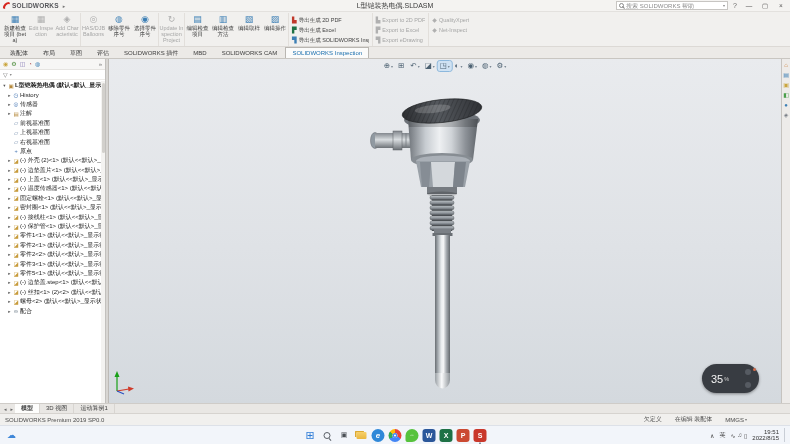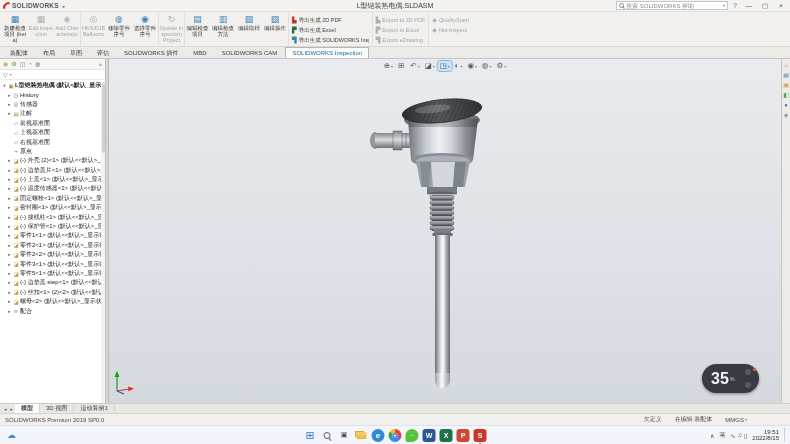--- a/index.html
+++ b/index.html
@@ -63,21 +63,21 @@
   .viewport { flex:1; position:relative; overflow:hidden;
     background:linear-gradient(180deg, var(--vp-top,#e9ebee) 0%, #dfe2e6 55%, var(--vp-bottom,#d4d9de) 100%); }
   .model { position:absolute; left:0; top:0; }
   .headsup { position:absolute; top:1px; left:50%; transform:translateX(-50%); display:flex; align-items:center; gap:1px; padding:1px 2px; border-radius:2px; }
   .hbtn { display:flex; align-items:center; padding:1px 2px; border-radius:2px; color:#4c6172; }
   .hbtn.hl { background:#cfe2f3; outline:1px solid #8cb8dd; }
   .hglyph { font-size:7.5px; line-height:8px; }
   .hcaret { font-size:4px; margin-left:1px; color:#7b8894; }
   .triad { position:absolute; left:4px; bottom:8px; }
   .overlay35 { position:absolute; right:22px; bottom:10px; width:57px; height:29px; background:var(--overlay,#383c42); border-radius:15px; display:flex; align-items:center; padding-left:9px; box-shadow:0 1px 3px rgba(0,0,0,.4); }
-  .ov-val { font-size:16px; font-weight:bold; color:#f4f4f4; }
+  .ov-val { font-size:11px; font-weight:normal; color:#f4f4f4; }
   .ov-unit { font-size:5.5px; color:#cfcfcf; margin-left:1px; }
   .ov-dot { position:absolute; border-radius:50%; }
   .ov-dot.d1 { width:6px; height:6px; top:5px; right:8px; background:#565b62; }
   .ov-dot.d2 { width:6px; height:6px; bottom:5px; right:8px; background:#565b62; }
   .ov-dot.d3 { width:3px; height:3px; top:4px; right:3px; background:#d06a4a; }
   .right-strip { width:9px; background:#edebe9; border-left:1px solid #c6c3bf; display:flex; flex-direction:column; align-items:center; padding-top:3px; gap:4px; flex:none; }
   .tp-icon { font-size:6px; line-height:6px; }
   
   .bottomtabs { height:10px; background:#e9e7e4; border-top:1px solid #cfccc8; display:flex; align-items:stretch; padding:0 2px; flex:none; }
   .bt-nav { font-size:5px; color:#666; display:flex; align-items:center; padding:0 2px; }

